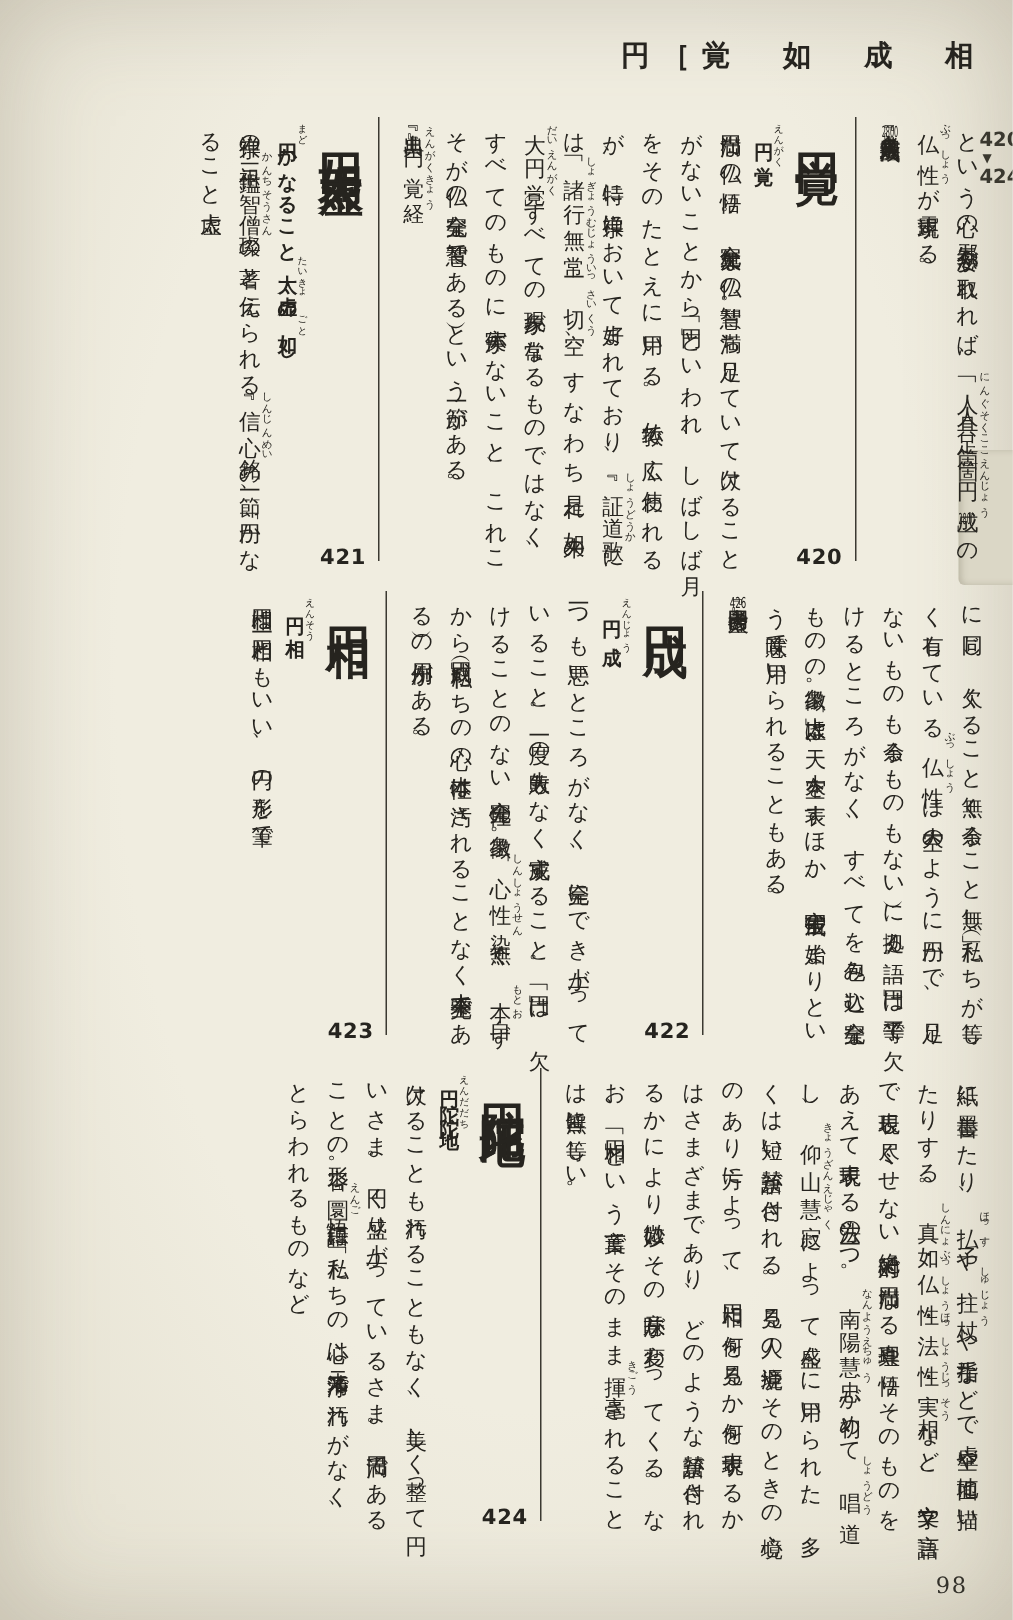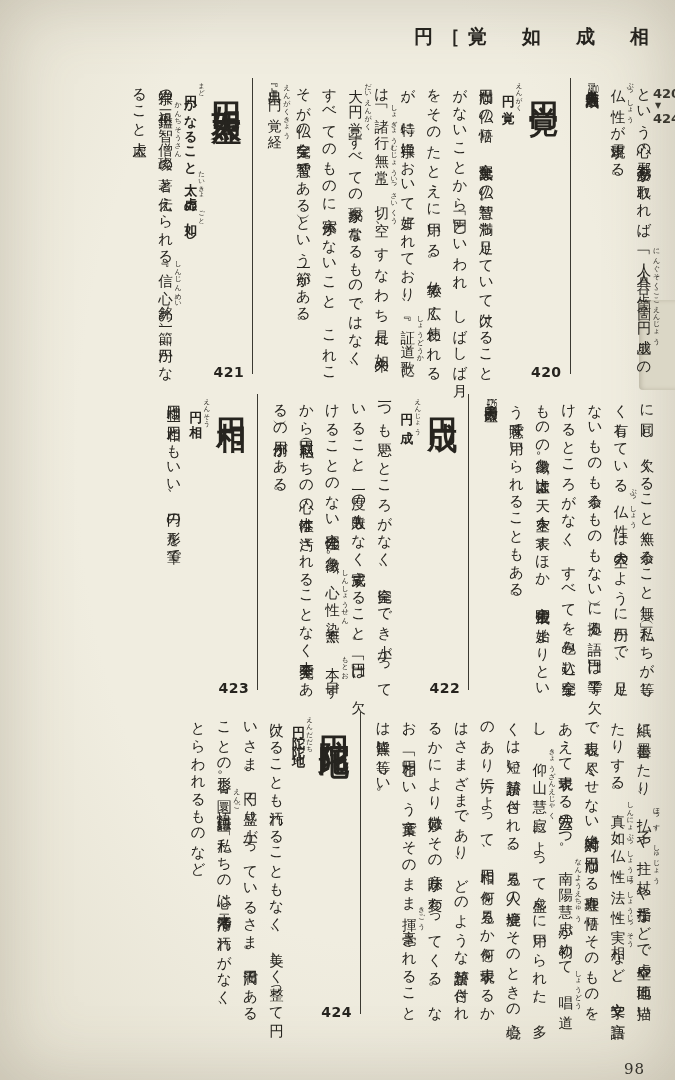--- a/index.html
+++ b/index.html
@@ -23,21 +23,21 @@
     font-family:"DejaVu Sans","Liberation Sans",sans-serif;
     font-weight:bold;font-size:13px;line-height:1.25;color:#3a382f;
   }
   .edge-marker .tri{font-size:8px;line-height:1.1;display:block;padding-left:2px;}
   .edge-tab{
     position:absolute;right:-6px;top:300px;width:42px;height:90px;
     background:#dbd7c6;border-radius:4px 0 0 4px;
     box-shadow:inset 2px 0 4px rgba(100,92,70,.25);
   }
   .page-num{
-    position:absolute;right:30px;bottom:2px;
+    position:absolute;right:30px;bottom:14px;
     font-size:15px;letter-spacing:1px;color:#33312a;
   }
   
   .band{
     position:absolute;left:44px;width:616px;
     writing-mode:vertical-rl;text-orientation:mixed;
   }
   .band1{top:78px;height:296px;}
   .band2{top:394px;height:296px;}
   .band3{top:712px;height:302px;}

